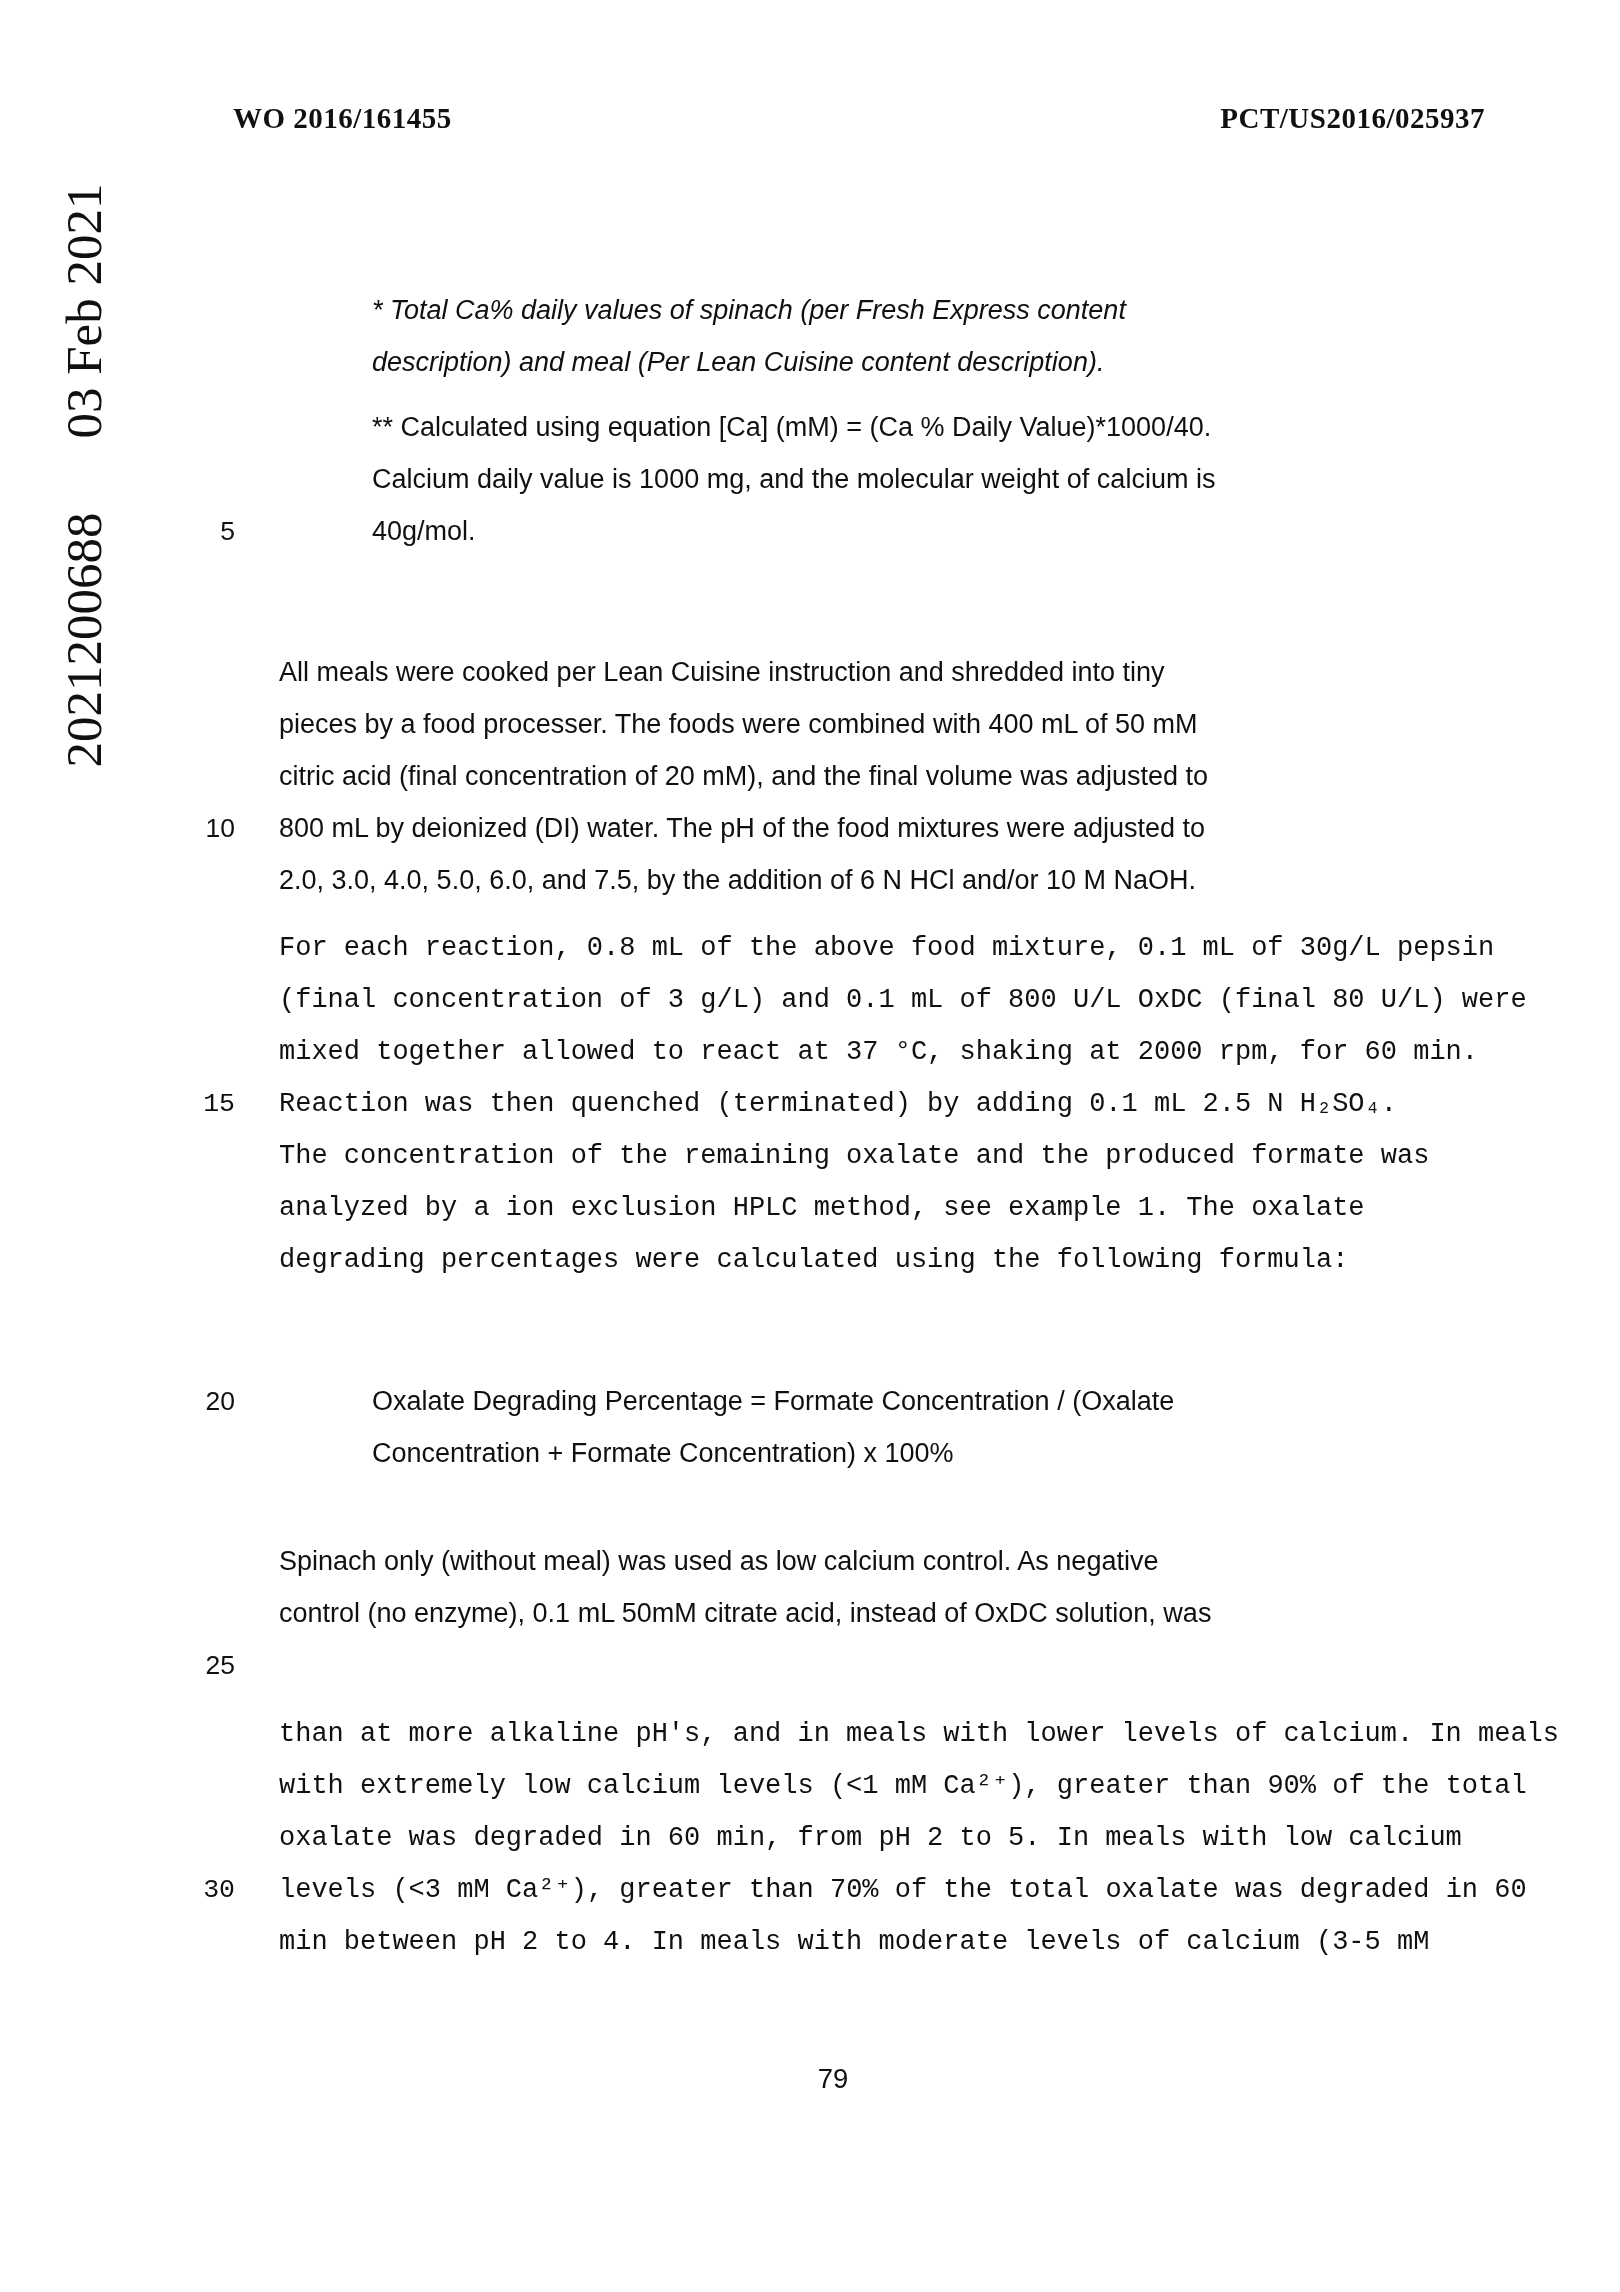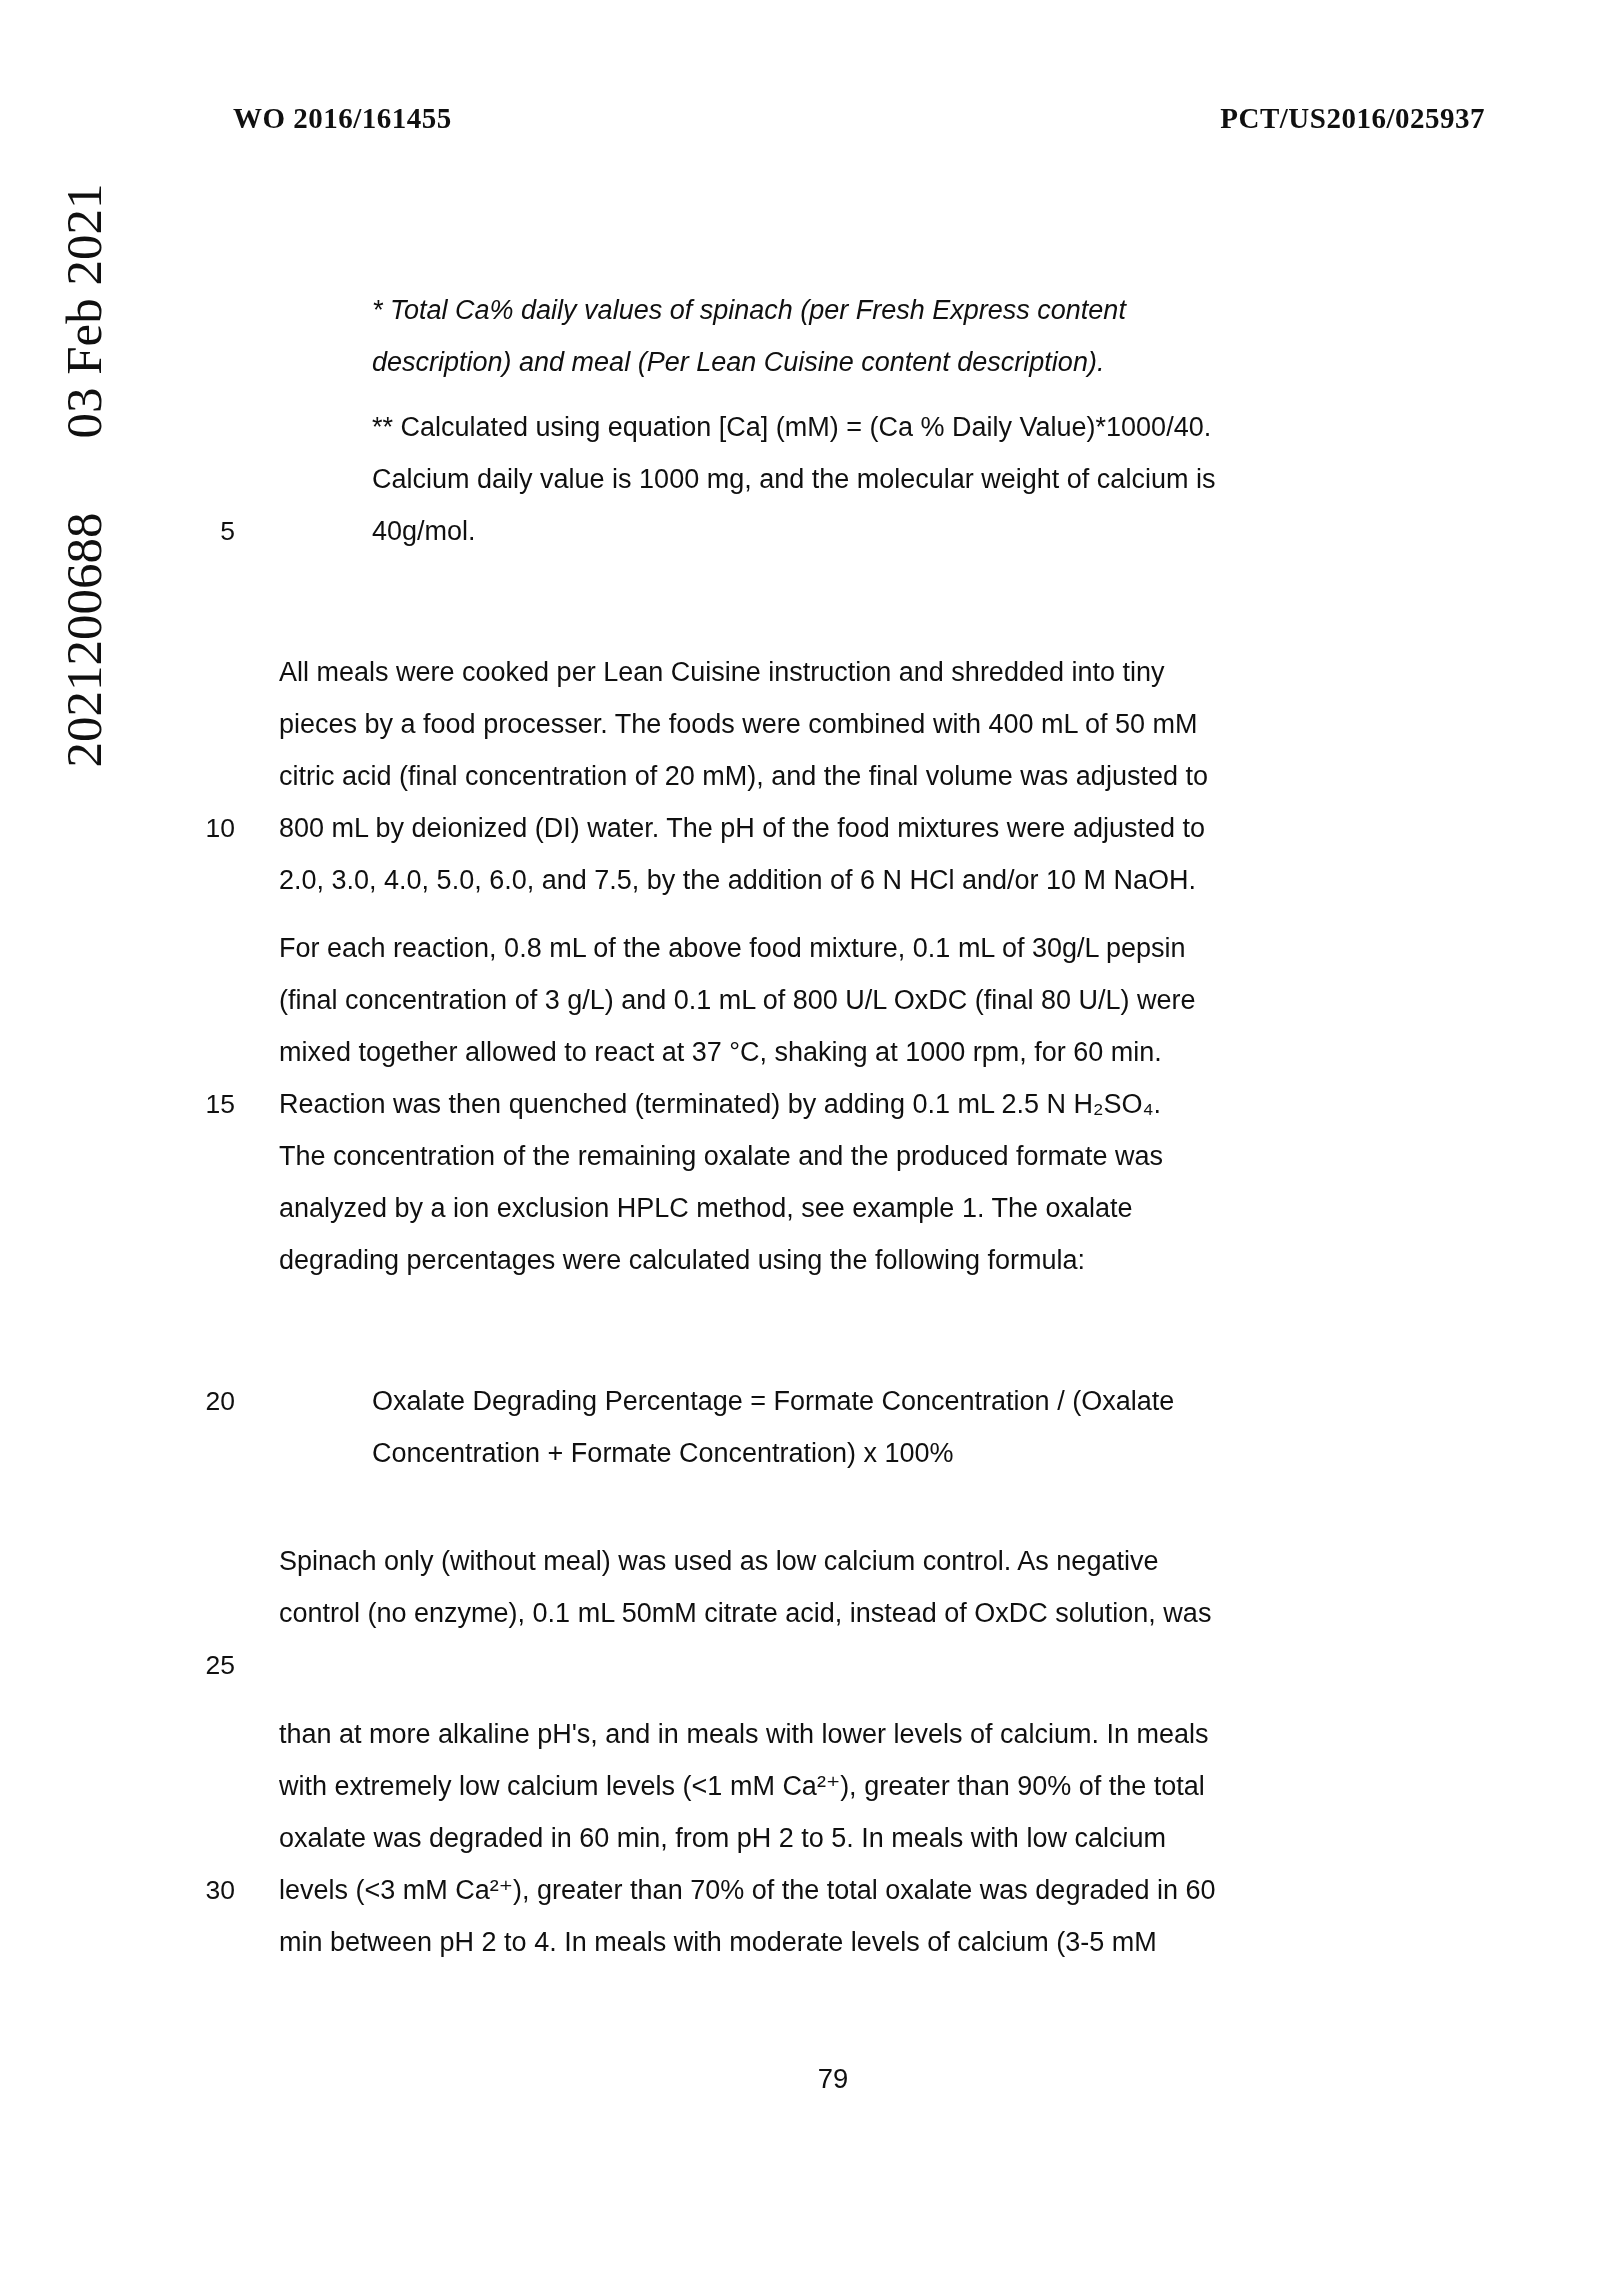--- a/index.html
+++ b/index.html
@@ -26,21 +26,21 @@
     font-size:51px;white-space:nowrap;
   }
   .doc{position:absolute;left:0;top:284px;width:100%;}
   .line{position:relative;height:52px;line-height:52px;white-space:pre;font-size:27px;}
   .lineno{position:absolute;left:137px;width:98px;text-align:right;font-size:26.5px;}
   .line-text{position:absolute;left:279px;}
   .indent-footnote .line-text,
   .indent-formula  .line-text{left:372px;}
   .sp-none  {margin-top:0;font-style:italic;}
   .sp-small {margin-top:12.7px;}
-  .sp-normal{margin-top:16.7px;}
+  .sp-normal{margin-top:16.7px;font-family:Liberation Mono, monospace;}
   .sp-large {margin-top:56px;}
   .sp-xlarge{margin-top:89px;}
   .footer{
     position:absolute;left:0;top:2053px;width:100%;height:52px;line-height:52px;
     text-align:center;font-size:27.4px;margin-left:23px;
   }
 </style>
 </head>
 <body>
 
@@ -69,21 +69,21 @@
       <div class="para indent-body sp-xlarge">
         <div class="line"><span class="line-text">All meals were cooked per Lean Cuisine instruction and shredded into tiny</span></div>
         <div class="line"><span class="line-text">pieces by a food processer. The foods were combined with 400 mL of 50 mM</span></div>
         <div class="line"><span class="line-text">citric acid (final concentration of 20 mM), and the final volume was adjusted to</span></div>
         <div class="line"><span class="lineno">10</span><span class="line-text">800 mL by deionized (DI) water. The pH of the food mixtures were adjusted to</span></div>
         <div class="line"><span class="line-text">2.0, 3.0, 4.0, 5.0, 6.0, and 7.5, by the addition of 6 N HCl and/or 10 M NaOH.</span></div>
       </div>
       <div class="para indent-body sp-normal">
         <div class="line"><span class="line-text">For each reaction, 0.8 mL of the above food mixture, 0.1 mL of 30g/L pepsin</span></div>
         <div class="line"><span class="line-text">(final concentration of 3 g/L) and 0.1 mL of 800 U/L OxDC (final 80 U/L) were</span></div>
-        <div class="line"><span class="line-text">mixed together allowed to react at 37 °C, shaking at 1000 rpm, for 60 min.</span></div>
+        <div class="line"><span class="line-text">mixed together allowed to react at 37 °C, shaking at 2000 rpm, for 60 min.</span></div>
         <div class="line"><span class="lineno">15</span><span class="line-text">Reaction was then quenched (terminated) by adding 0.1 mL 2.5 N H₂SO₄.</span></div>
         <div class="line"><span class="line-text">The concentration of the remaining oxalate and the produced formate was</span></div>
         <div class="line"><span class="line-text">analyzed by a ion exclusion HPLC method, see example 1. The oxalate</span></div>
         <div class="line"><span class="line-text">degrading percentages were calculated using the following formula:</span></div>
       </div>
       <div class="para indent-formula sp-xlarge">
         <div class="line"><span class="lineno">20</span><span class="line-text">Oxalate Degrading Percentage = Formate Concentration / (Oxalate</span></div>
         <div class="line"><span class="line-text">Concentration + Formate Concentration) x 100%</span></div>
       </div>
       <div class="para indent-body sp-large">

